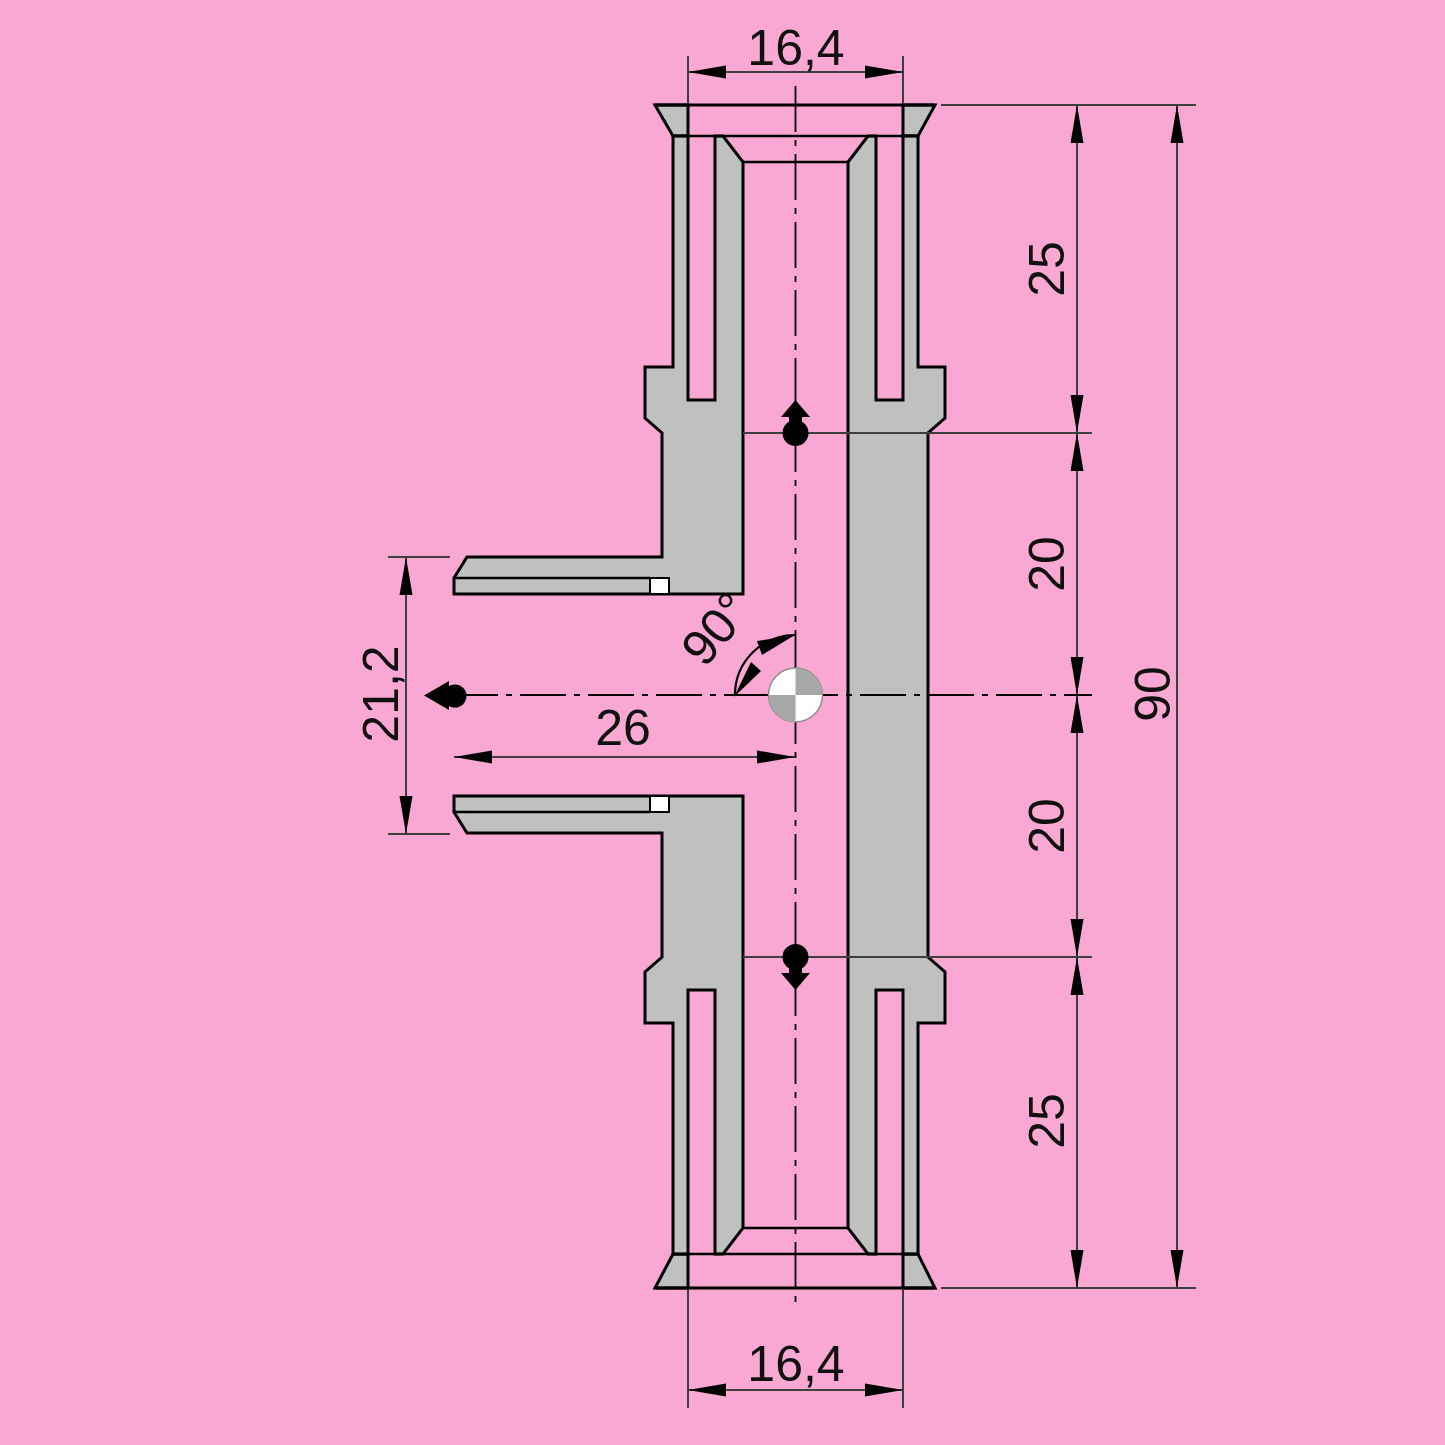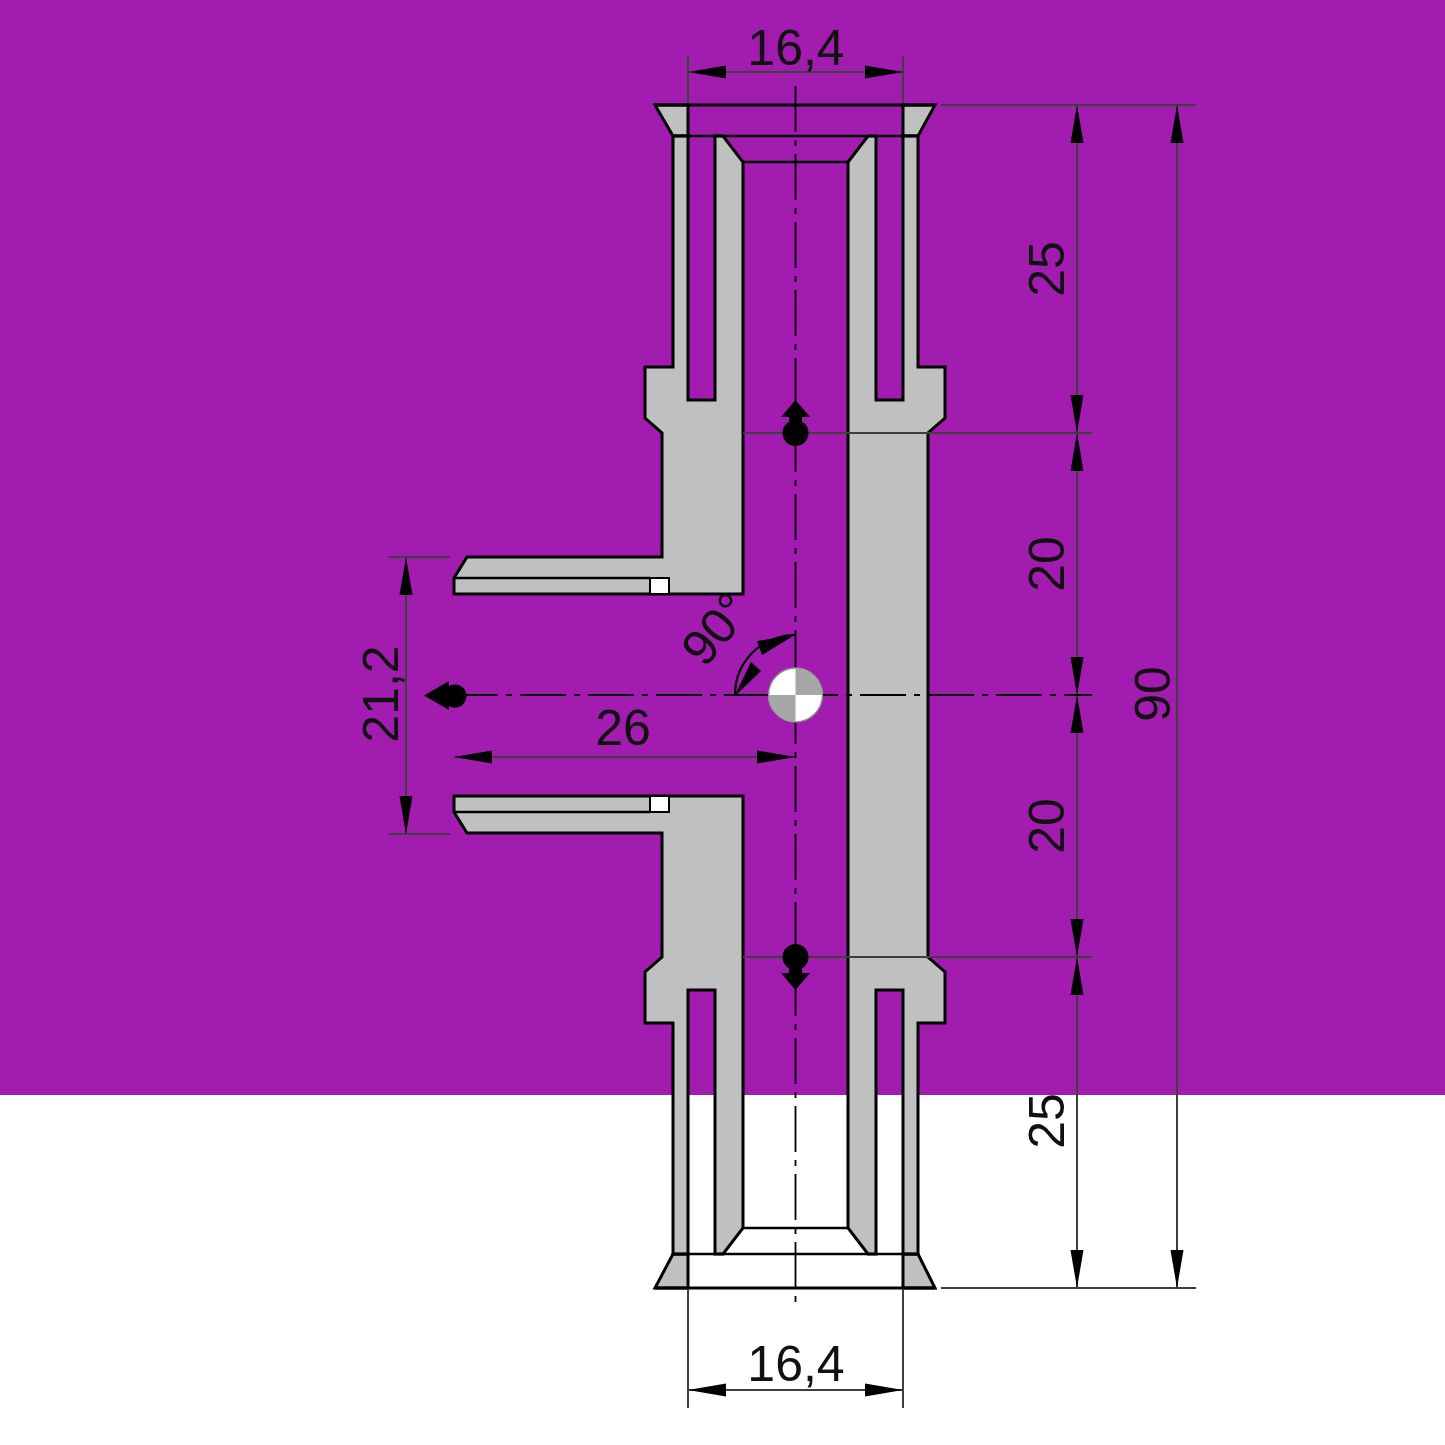--- a/index.html
+++ b/index.html
@@ -6,23 +6,23 @@
     margin: 0;
     padding: 0;
     background: #ffffff;
     width: 1445px;
     height: 1445px;
     overflow: hidden;
     font-family: "Liberation Sans", sans-serif;
   }
   .drawing-wrap {
     width: 1445px;
-    height: 1095px;
+    height: 1445px;
     position: relative;
-    background: #a21caf;
+    background: #f9a8d4;
   }
   svg { display: block; }
   .body-fill   { fill: #bfc0c0; stroke: #000000; stroke-width: 3; stroke-linejoin: miter; }
   .notch       { fill: #ffffff; stroke: #000000; stroke-width: 2; }
   .detail-line { stroke: #000000; stroke-width: 2.6; fill: none; }
   .edge-line   { stroke: #000000; stroke-width: 3; fill: none; }
   .dim-line    { stroke: #3f3f3f; stroke-width: 2; fill: none; }
   .dim-arrow   { fill: #000000; stroke: none; }
   .centerline  { stroke: #000000; stroke-width: 1.8; fill: none; stroke-dasharray: 46 8 6 8; }
   .conn-sym    { fill: #000000; stroke: none; }

